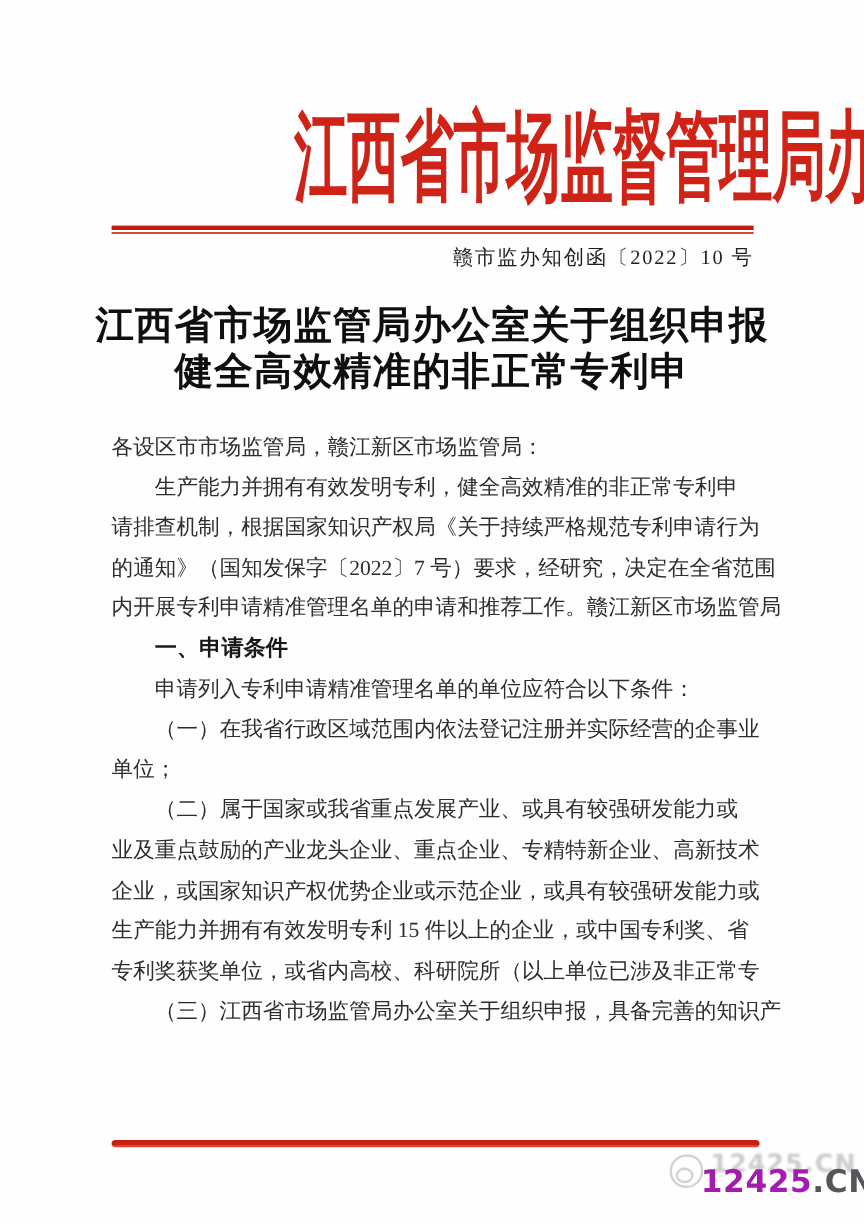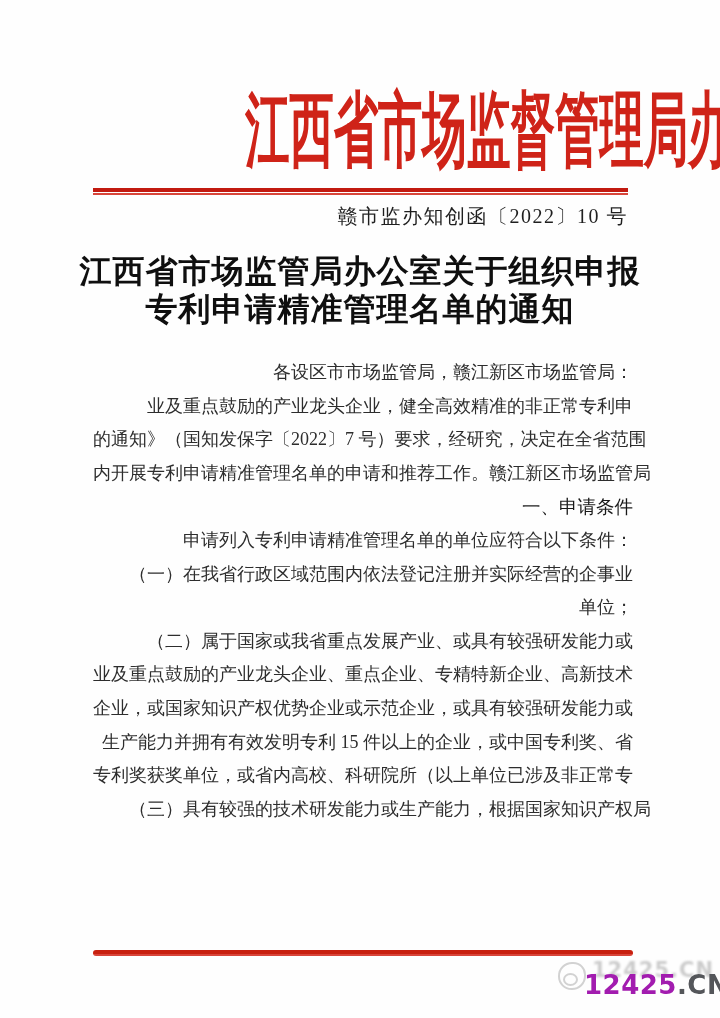--- a/index.html
+++ b/index.html
@@ -41,21 +41,21 @@
     height: 7px;
     background: linear-gradient(to bottom,
       #c21a10 0px, #c21a10 4px,
       #ffffff 4px, #ffffff 5px,
       #d8453a 5px, #d8453a 7px);
   }
   .doc-number {
     position: absolute;
     top: 203px;
     right: 92px;
-    font-size: 20px;
+    font-size: 17px;
     color: #1f1f1f;
     letter-spacing: 1.5px;
     white-space: nowrap;
   }
 
   
   .doc-title {
     position: absolute;
     top: 252px;
     left: 0;
@@ -69,32 +69,31 @@
   }
 
   
   .doc-body {
     position: absolute;
     top: 356px;
     left: 93px;
     width: 540px;
     font-size: 18px;
     color: #2d2d2d;
-    text-align: right;
   }
   .body-line {
     height: 33.6px;
     line-height: 33.6px;
     white-space: nowrap;
     letter-spacing: 0px;
   }
   .body-line.indent { padding-left: 36px; }
   .body-line.heading {
     font-family: "DejaVu Sans", "Liberation Sans", sans-serif;
-    font-weight: normal;
+    font-weight: bold;
     color: #181818;
     font-size: 18.5px;
   }
 
   
   .bottom-rule {
     position: absolute;
     top: 950px;
     left: 93px;
     width: 540px;
@@ -165,38 +164,39 @@
   <div class="letterhead-title">
     <span class="issuer">江西省市场监督管理局办公室</span>
   </div>
 
   <div class="red-rule"></div>
 
   <div class="doc-number">赣市监办知创函〔2022〕10 号</div>
 
   <div class="doc-title">
     <div>江西省市场监管局办公室关于组织申报</div>
-    <div>专利申请精准管理名单的通知</div>
+    <div>健全高效精准的非正常专利申</div>
   </div>
 
   <div class="doc-body">
       <div class="body-line">各设区市市场监管局，赣江新区市场监管局：</div>
-      <div class="body-line indent">业及重点鼓励的产业龙头企业，健全高效精准的非正常专利申</div>
+      <div class="body-line indent">生产能力并拥有有效发明专利，健全高效精准的非正常专利申</div>
+      <div class="body-line">请排查机制，根据国家知识产权局《关于持续严格规范专利申请行为</div>
       <div class="body-line">的通知》（国知发保字〔2022〕7 号）要求，经研究，决定在全省范围</div>
       <div class="body-line">内开展专利申请精准管理名单的申请和推荐工作。赣江新区市场监管局</div>
       <div class="body-line indent heading">一、申请条件</div>
       <div class="body-line indent">申请列入专利申请精准管理名单的单位应符合以下条件：</div>
       <div class="body-line indent">（一）在我省行政区域范围内依法登记注册并实际经营的企事业</div>
       <div class="body-line">单位；</div>
       <div class="body-line indent">（二）属于国家或我省重点发展产业、或具有较强研发能力或</div>
       <div class="body-line">业及重点鼓励的产业龙头企业、重点企业、专精特新企业、高新技术</div>
       <div class="body-line">企业，或国家知识产权优势企业或示范企业，或具有较强研发能力或</div>
       <div class="body-line">生产能力并拥有有效发明专利 15 件以上的企业，或中国专利奖、省</div>
       <div class="body-line">专利奖获奖单位，或省内高校、科研院所（以上单位已涉及非正常专</div>
-      <div class="body-line indent">（三）具有较强的技术研发能力或生产能力，根据国家知识产权局</div>
+      <div class="body-line indent">（三）江西省市场监管局办公室关于组织申报，具备完善的知识产</div>
     </div>
 
   <div class="bottom-rule"></div>
 
   <div class="watermark">
     <span class="wm-ghost-icon"></span>
     <span class="wm-ghost-text">12425.CN</span>
     <span class="wm-main"><span class="wm-number">12425</span><span class="wm-suffix">.CN</span></span>
   </div>
 

